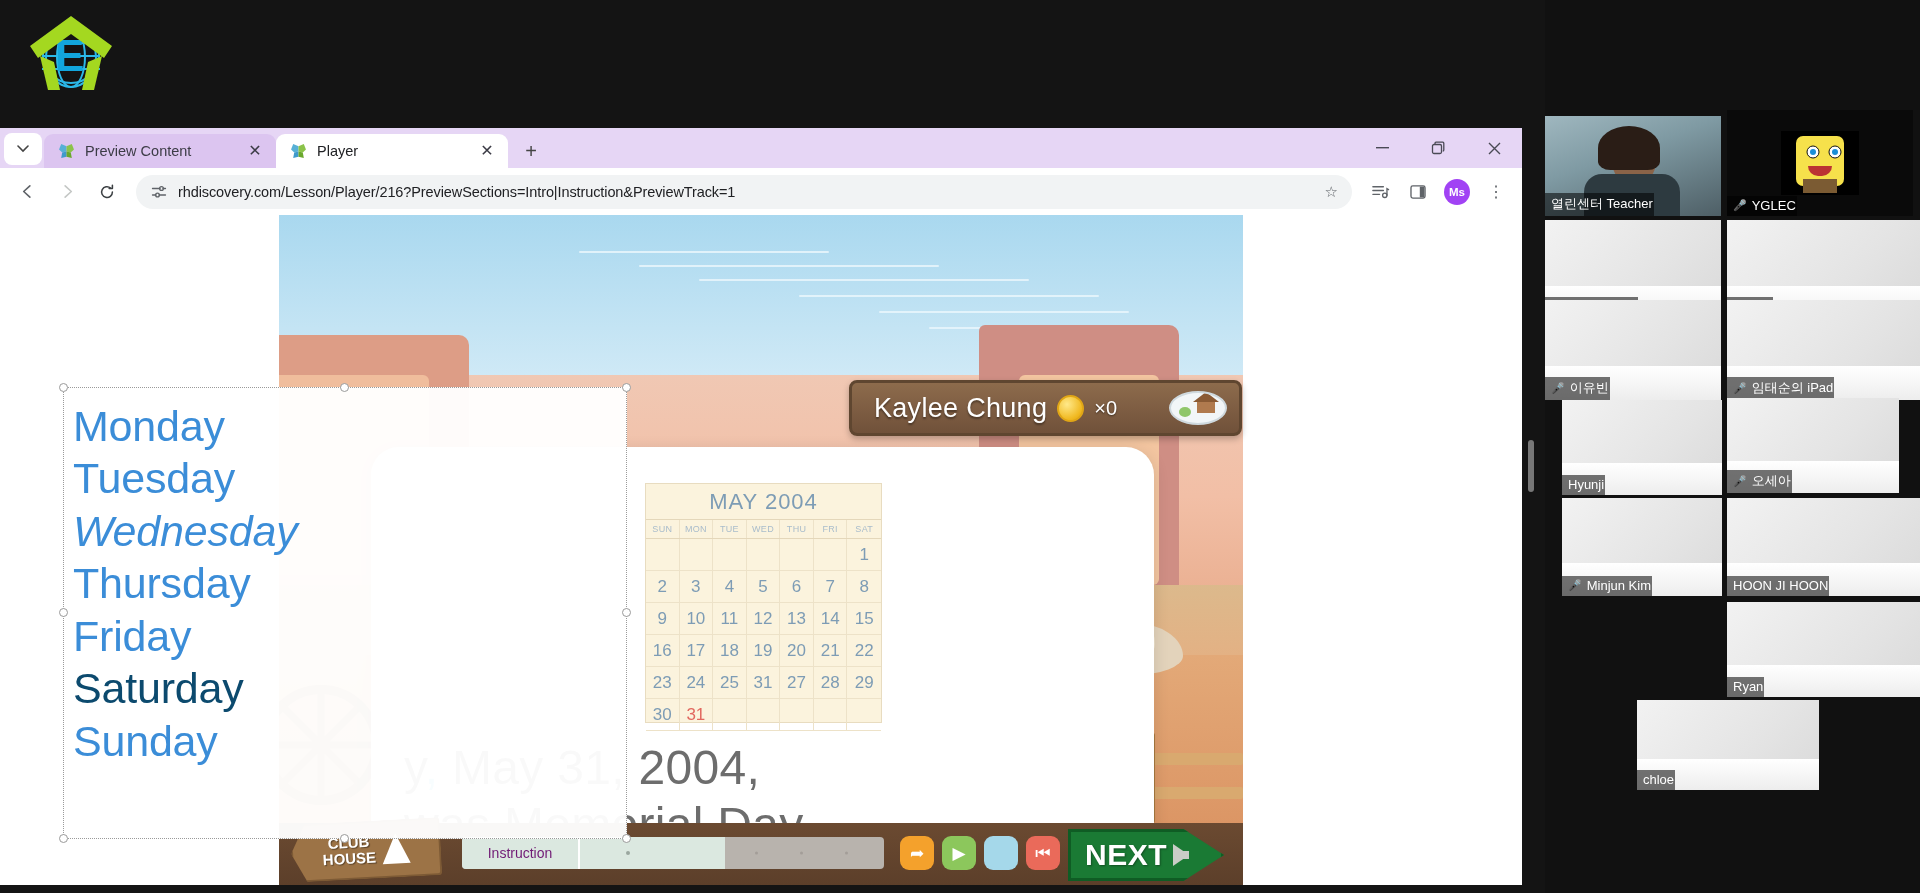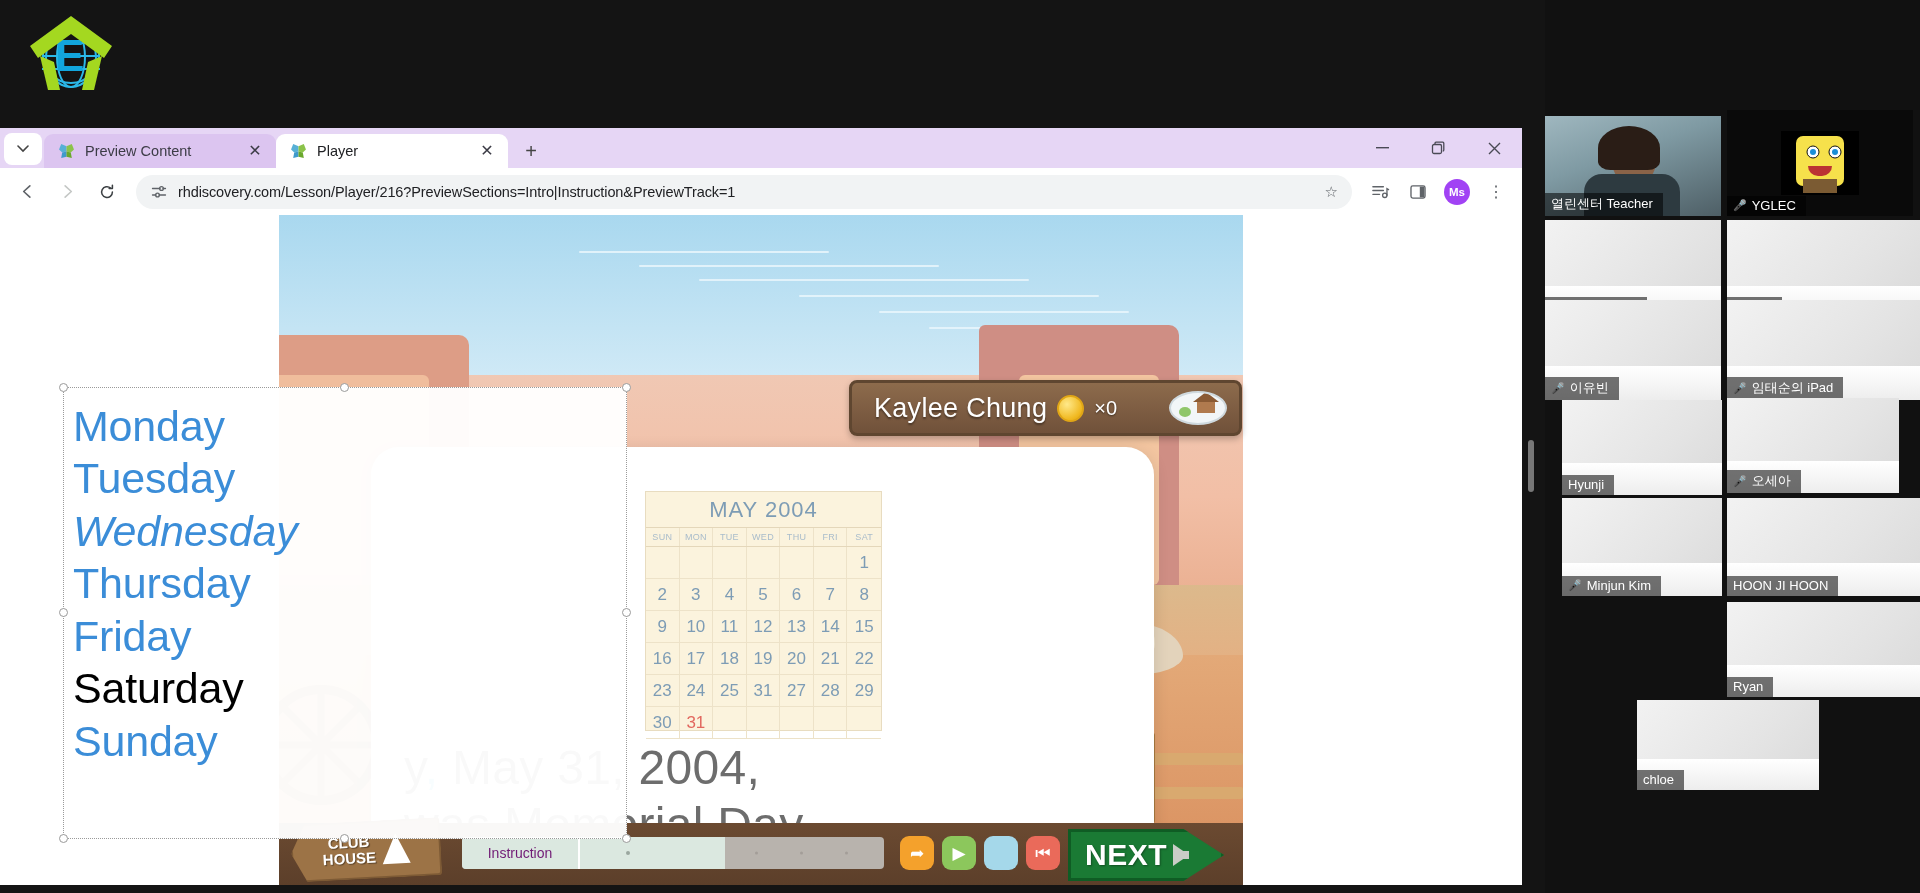--- a/index.html
+++ b/index.html
@@ -163,21 +163,21 @@
   .badge-bush { position:absolute; left:8px; top:14px; width:12px; height:10px; background:#8fc66a; border-radius:50%; }
 
   
   .content-card {
     position:absolute; left:371px; top:232px; width:783px; height:472px;
     background:#fff; border-radius:28px; box-shadow: 0 3px 16px rgba(0,0,0,.12);
     z-index: 10;
   }
   
   .calendar {
-    position:absolute; left:645px; top:276px; width:237px; height:240px;
+    position:absolute; left:645px; top:268px; width:237px; height:240px;
     background:#fbf3dd; border:1px solid #e8dcc0; z-index:11;
     font-family:"Liberation Sans", sans-serif;
   }
   .cal-title {
     height:36px; display:flex; align-items:center; justify-content:center;
     color:#7d9cb5; font-size:22px; letter-spacing:1px; border-bottom:1px solid #e4d7ba;
   }
   .cal-dow { display:grid; grid-template-columns: repeat(7, 1fr); border-bottom:1px solid #e4d7ba; }
   .cal-dow div {
     text-align:center; font-size:9px; color:#a9bccb; padding:4px 0;
@@ -269,21 +269,21 @@
 
   
   .zoom-panel { position:absolute; left:1545px; top:0; width:375px; height:893px; background:#111; }
   .tile {
     position:absolute; background:#1f1f1f; overflow:hidden;
   }
   .tile .feed { position:absolute; inset:0; }
   .tile .nametag {
     position:absolute; left:0; bottom:0; max-width:100%;
     background: rgba(0,0,0,.55); color:#fff; font-size:13px;
-    padding: 2px 10px 3px 6px; display:flex; align-items:center; gap:5px;
+    padding: 2px 1px 3px 6px; display:flex; align-items:center; gap:5px;
     white-space:nowrap; overflow:hidden;
   }
   .mute-icon { color:#e8463c; font-size:13px; line-height:1; flex:none; }
   .tile.speaking { outline:3px solid #d9f24a; outline-offset:-3px; }
 
   .sb-handle {
     position:absolute; left:1528px; top:440px; width:6px; height:52px;
     background:#777; border-radius:3px; z-index:70;
   }
 </style>
@@ -550,21 +550,21 @@
         </div>
       </div>
 
       <div class="textbox">
         <div class="days" id="days-list">
             <div style="color: rgb(59, 141, 216);">Monday</div>
             <div style="color: rgb(59, 141, 216);">Tuesday</div>
             <div style="color: rgb(59, 141, 216); font-style: italic;">Wednesday</div>
             <div style="color: rgb(59, 141, 216);">Thursday</div>
             <div style="color: rgb(59, 141, 216);">Friday</div>
-            <div style="color: #000000;">Saturday</div>
+            <div style="color: #0c4a6e;">Saturday</div>
             <div style="color: rgb(59, 141, 216);">Sunday</div>
           </div>
         <span class="handle" style="left:-5px;top:-5px"></span>
         <span class="handle" style="left:50%;top:-5px;margin-left:-5px"></span>
         <span class="handle" style="right:-5px;top:-5px"></span>
         <span class="handle" style="left:-5px;top:50%;margin-top:-5px"></span>
         <span class="handle" style="right:-5px;top:50%;margin-top:-5px"></span>
         <span class="handle" style="left:-5px;bottom:-5px"></span>
         <span class="handle" style="left:50%;bottom:-5px;margin-left:-5px"></span>
         <span class="handle" style="right:-5px;bottom:-5px"></span>

